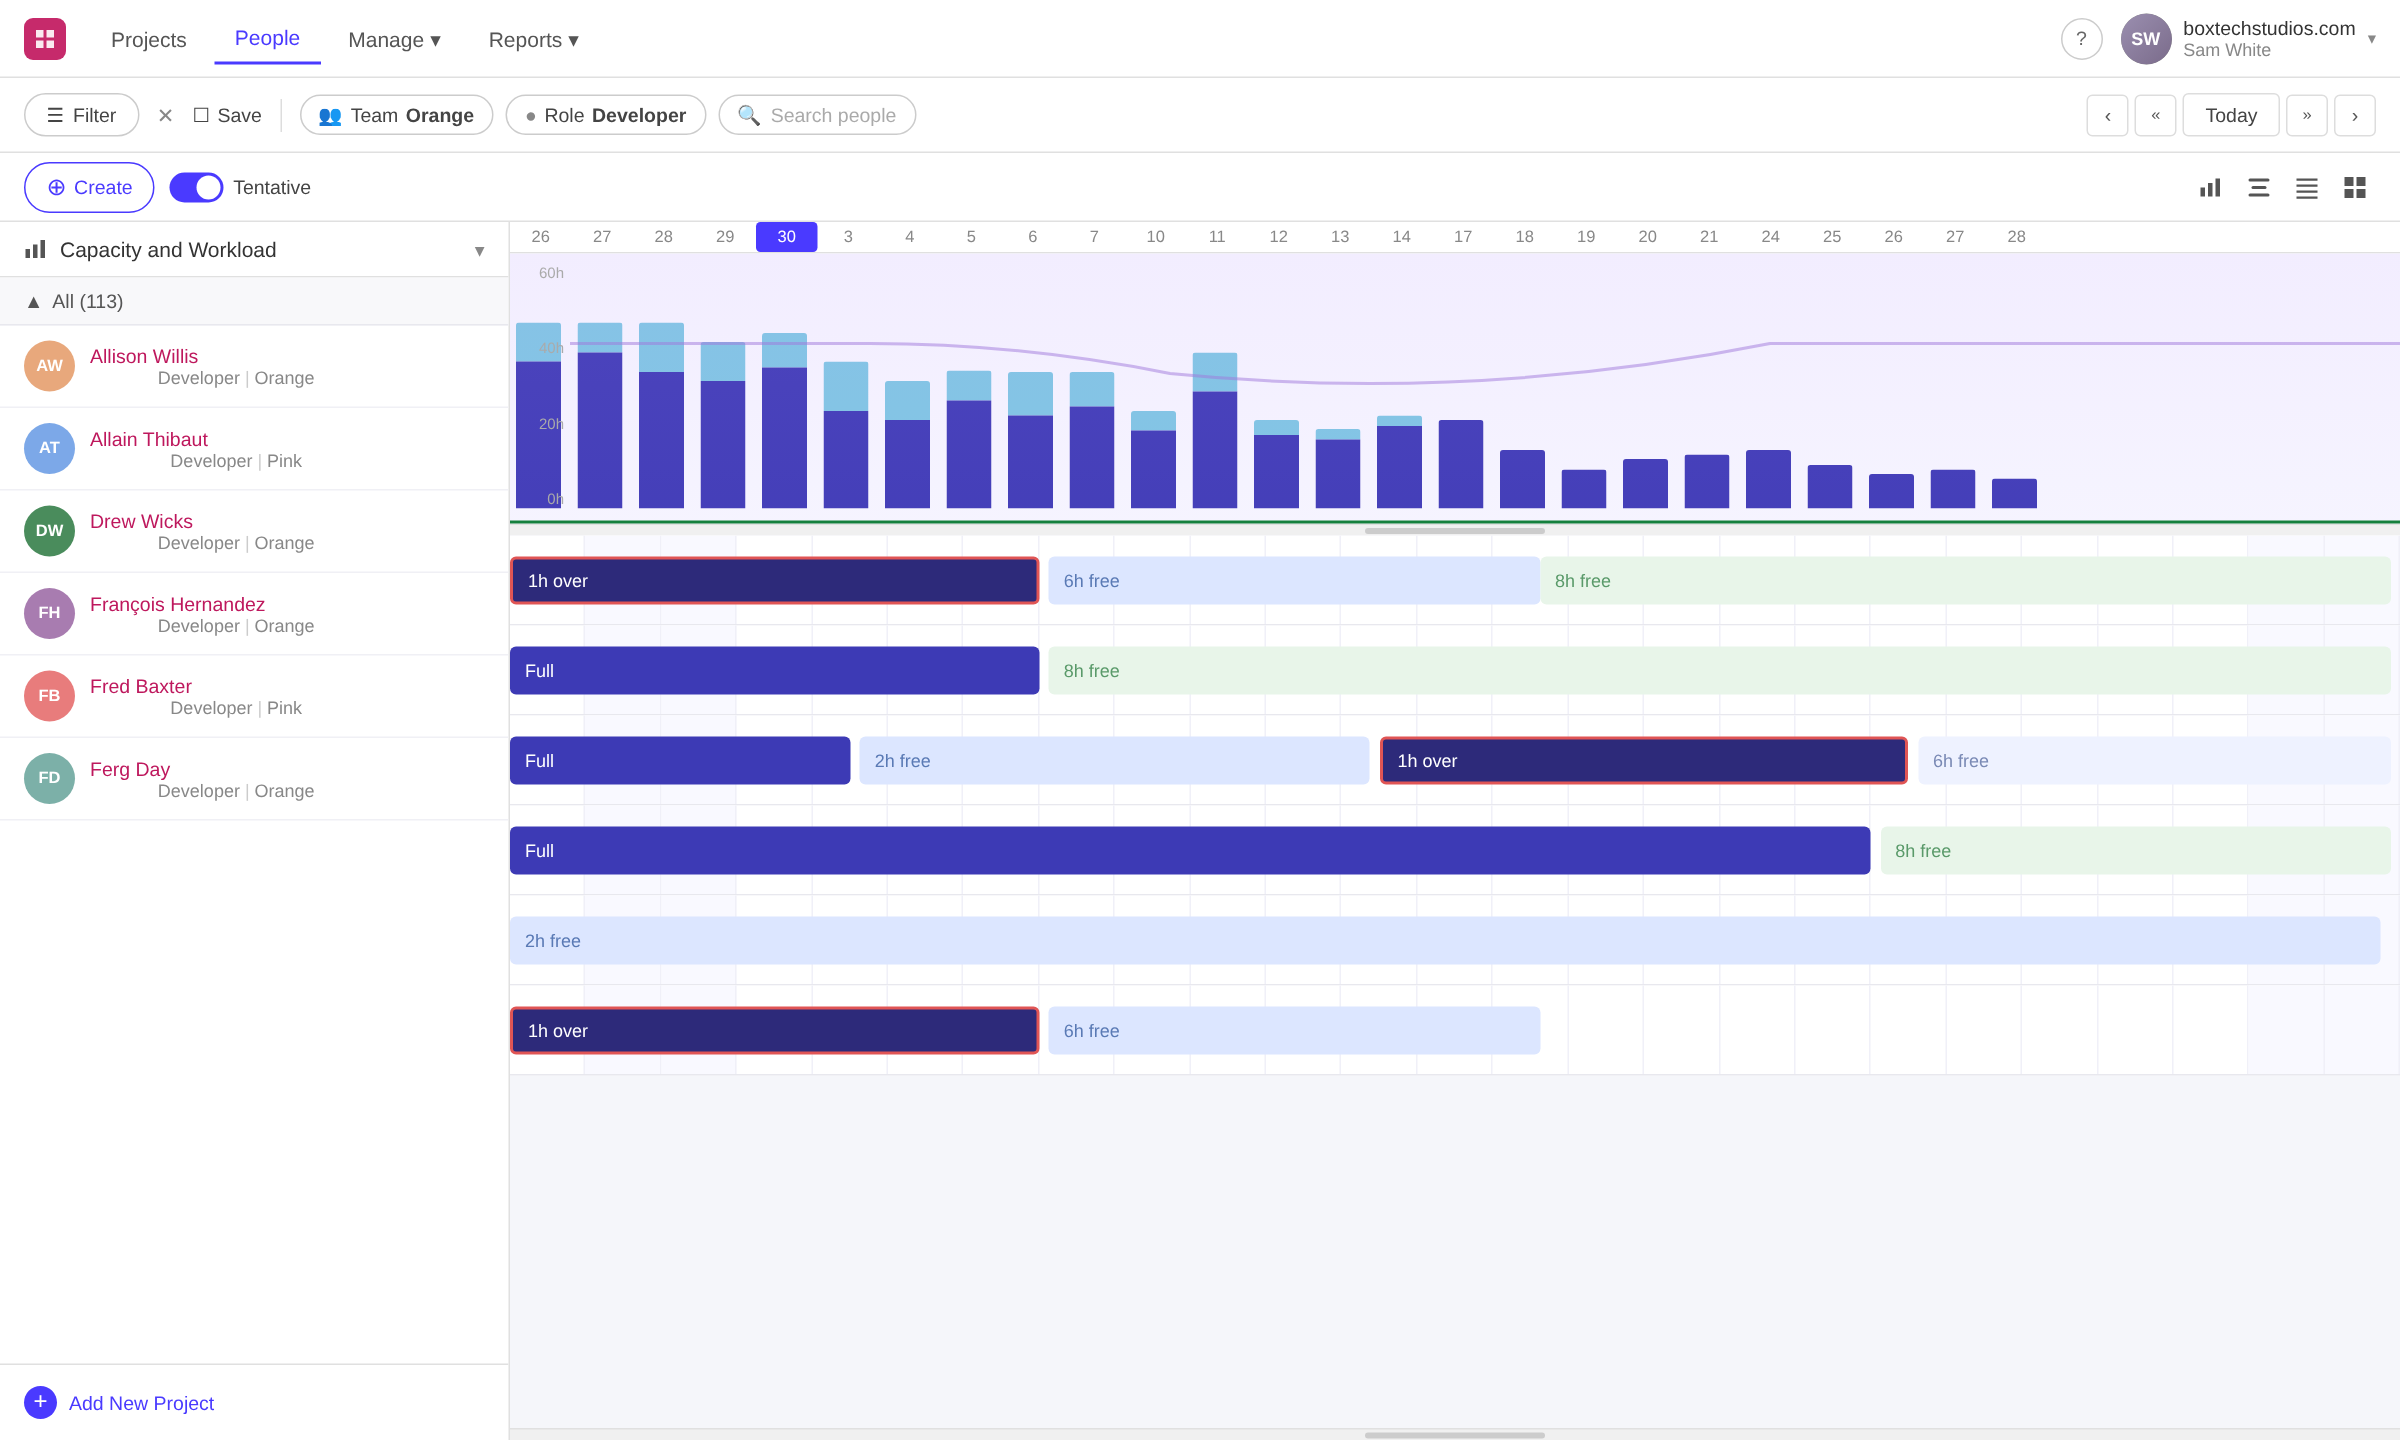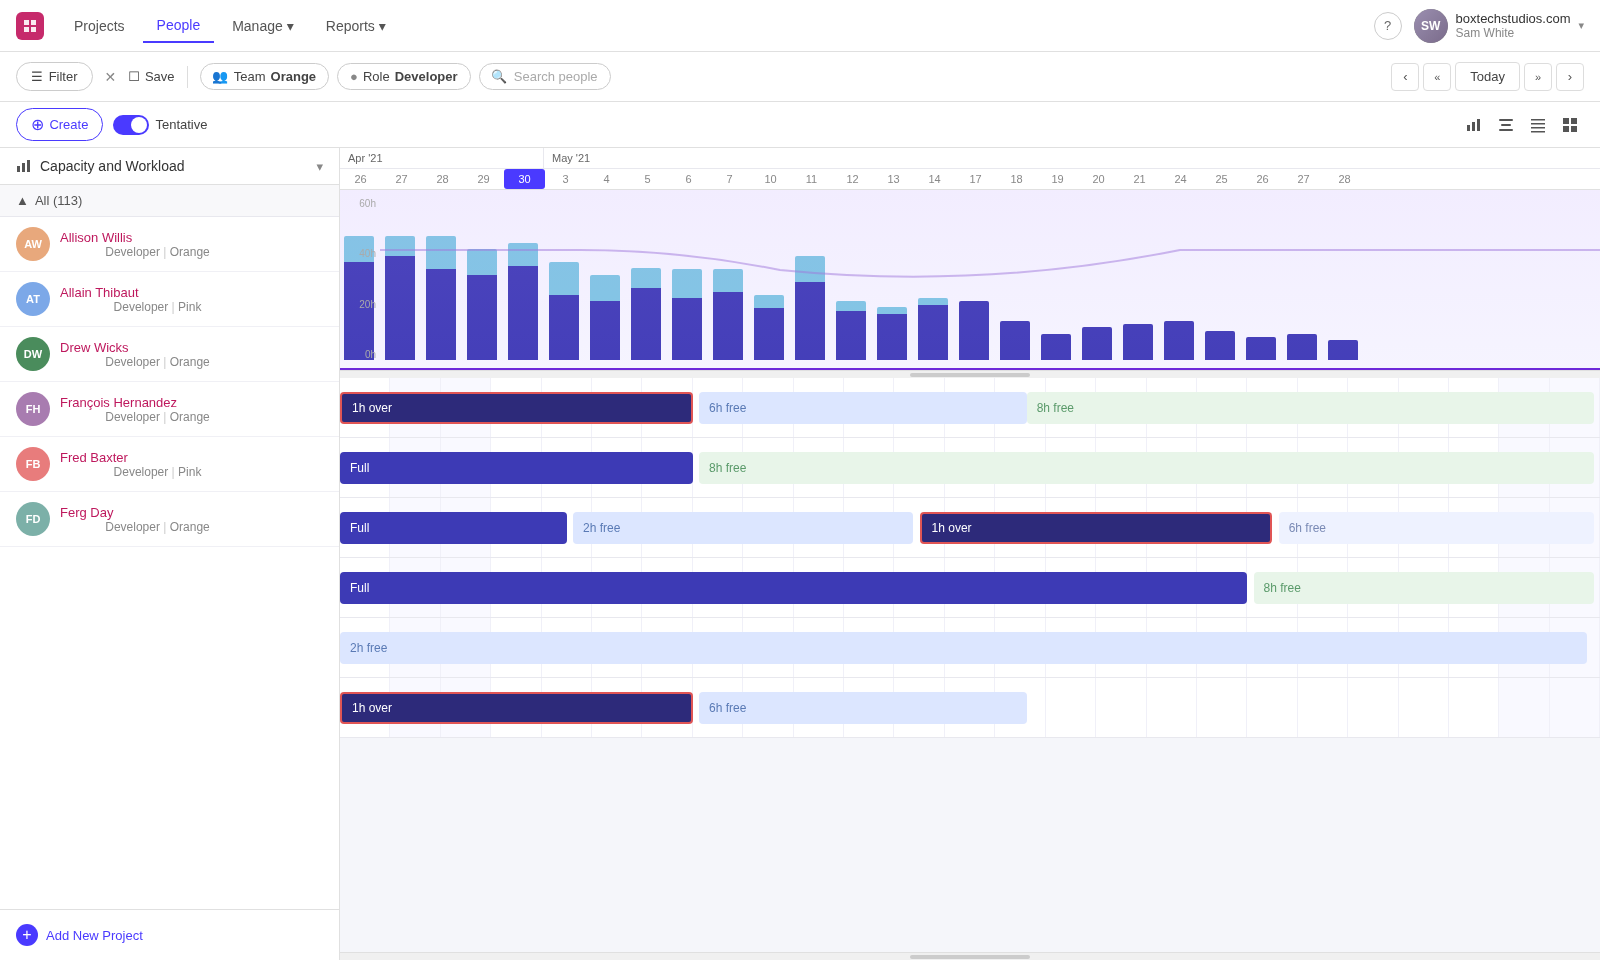--- a/index.html
+++ b/index.html
@@ -78,21 +78,21 @@
     .add-project-btn { display: flex; align-items: center; gap: 8px; padding: 14px 16px; color: #4a3aff; cursor: pointer; font-size: 13px; border-top: 1px solid #e0e0e0; }
 
     
     .chart-main { flex: 1; overflow: hidden; display: flex; flex-direction: column; }
     .chart-header { background: #fff; border-bottom: 1px solid #e0e0e0; }
     .chart-legend { display: flex; align-items: center; gap: 16px; padding: 6px 16px; background: #f8f9ff; border-bottom: 1px solid #e8e8ee; }
     .legend-item { display: flex; align-items: center; gap: 5px; font-size: 12px; color: #555; }
     .legend-dot { width: 10px; height: 10px; border-radius: 50%; }
 
     
-    .bar-chart-container { height: 180px; background: #f8f9ff; position: relative; overflow: hidden; border-bottom: 2px solid #6d28d9; }
+    .bar-chart-container { height: 180px; background: #f8f9ff; position: relative; overflow: hidden; border-bottom: 2px solid #15803d; }
     .y-axis { position: absolute; left: 0; top: 0; bottom: 0; width: 40px; display: flex; flex-direction: column; justify-content: space-between; padding: 8px 4px; }
     .y-label { font-size: 10px; color: #aaa; text-align: right; }
     .bars-area { display: flex; align-items: flex-end; gap: 3px; flex: 1; padding-bottom: 8px; height: 100%; }
 
     
     .gantt-rows { flex: 1; overflow-y: auto; background: #f5f6fa; }
     .gantt-row { display: flex; height: 60px; border-bottom: 1px solid #e8e8ee; align-items: center; background: #fff; position: relative; }
     .gantt-row:nth-child(even) { background: #fafbff; }
 
     
@@ -332,24 +332,20 @@
 
     <div class="add-project-btn">
       <span style="width:22px;height:22px;background:#4a3aff;border-radius:50%;display:flex;align-items:center;justify-content:center;color:white;font-size:16px;flex-shrink:0;">+</span>
       <span>Add New Project</span>
     </div>
   </div>
 
   <div class="chart-main">
 
     <div class="chart-header">
-      <div style="display:flex; border-bottom: 1px solid #e8e8ee;">
-        <div style="padding:4px 8px; font-size:11px; color:#666; border-right: 1px solid #e8e8ee; min-width:204px;">Apr '21</div>
-        <div style="padding:4px 8px; font-size:11px; color:#666;">May '21</div>
-      </div>
       <div id="day-labels-row" style="display:flex;">
           <div style="width: 41px; min-width: 41px; text-align: center; font-size: 11px; color: rgb(136, 136, 136); padding: 4px 0px; flex-shrink: 0;">26</div>
           <div style="width: 41px; min-width: 41px; text-align: center; font-size: 11px; color: rgb(136, 136, 136); padding: 4px 0px; flex-shrink: 0;">27</div>
           <div style="width: 41px; min-width: 41px; text-align: center; font-size: 11px; color: rgb(136, 136, 136); padding: 4px 0px; flex-shrink: 0;">28</div>
           <div style="width: 41px; min-width: 41px; text-align: center; font-size: 11px; color: rgb(136, 136, 136); padding: 4px 0px; flex-shrink: 0;">29</div>
           <div style="width: 41px; min-width: 41px; text-align: center; font-size: 11px; color: white; padding: 4px 0px; flex-shrink: 0; background: rgb(74, 58, 255); border-radius: 3px;">30</div>
           <div style="width: 41px; min-width: 41px; text-align: center; font-size: 11px; color: rgb(136, 136, 136); padding: 4px 0px; flex-shrink: 0;">3</div>
           <div style="width: 41px; min-width: 41px; text-align: center; font-size: 11px; color: rgb(136, 136, 136); padding: 4px 0px; flex-shrink: 0;">4</div>
           <div style="width: 41px; min-width: 41px; text-align: center; font-size: 11px; color: rgb(136, 136, 136); padding: 4px 0px; flex-shrink: 0;">5</div>
           <div style="width: 41px; min-width: 41px; text-align: center; font-size: 11px; color: rgb(136, 136, 136); padding: 4px 0px; flex-shrink: 0;">6</div>

